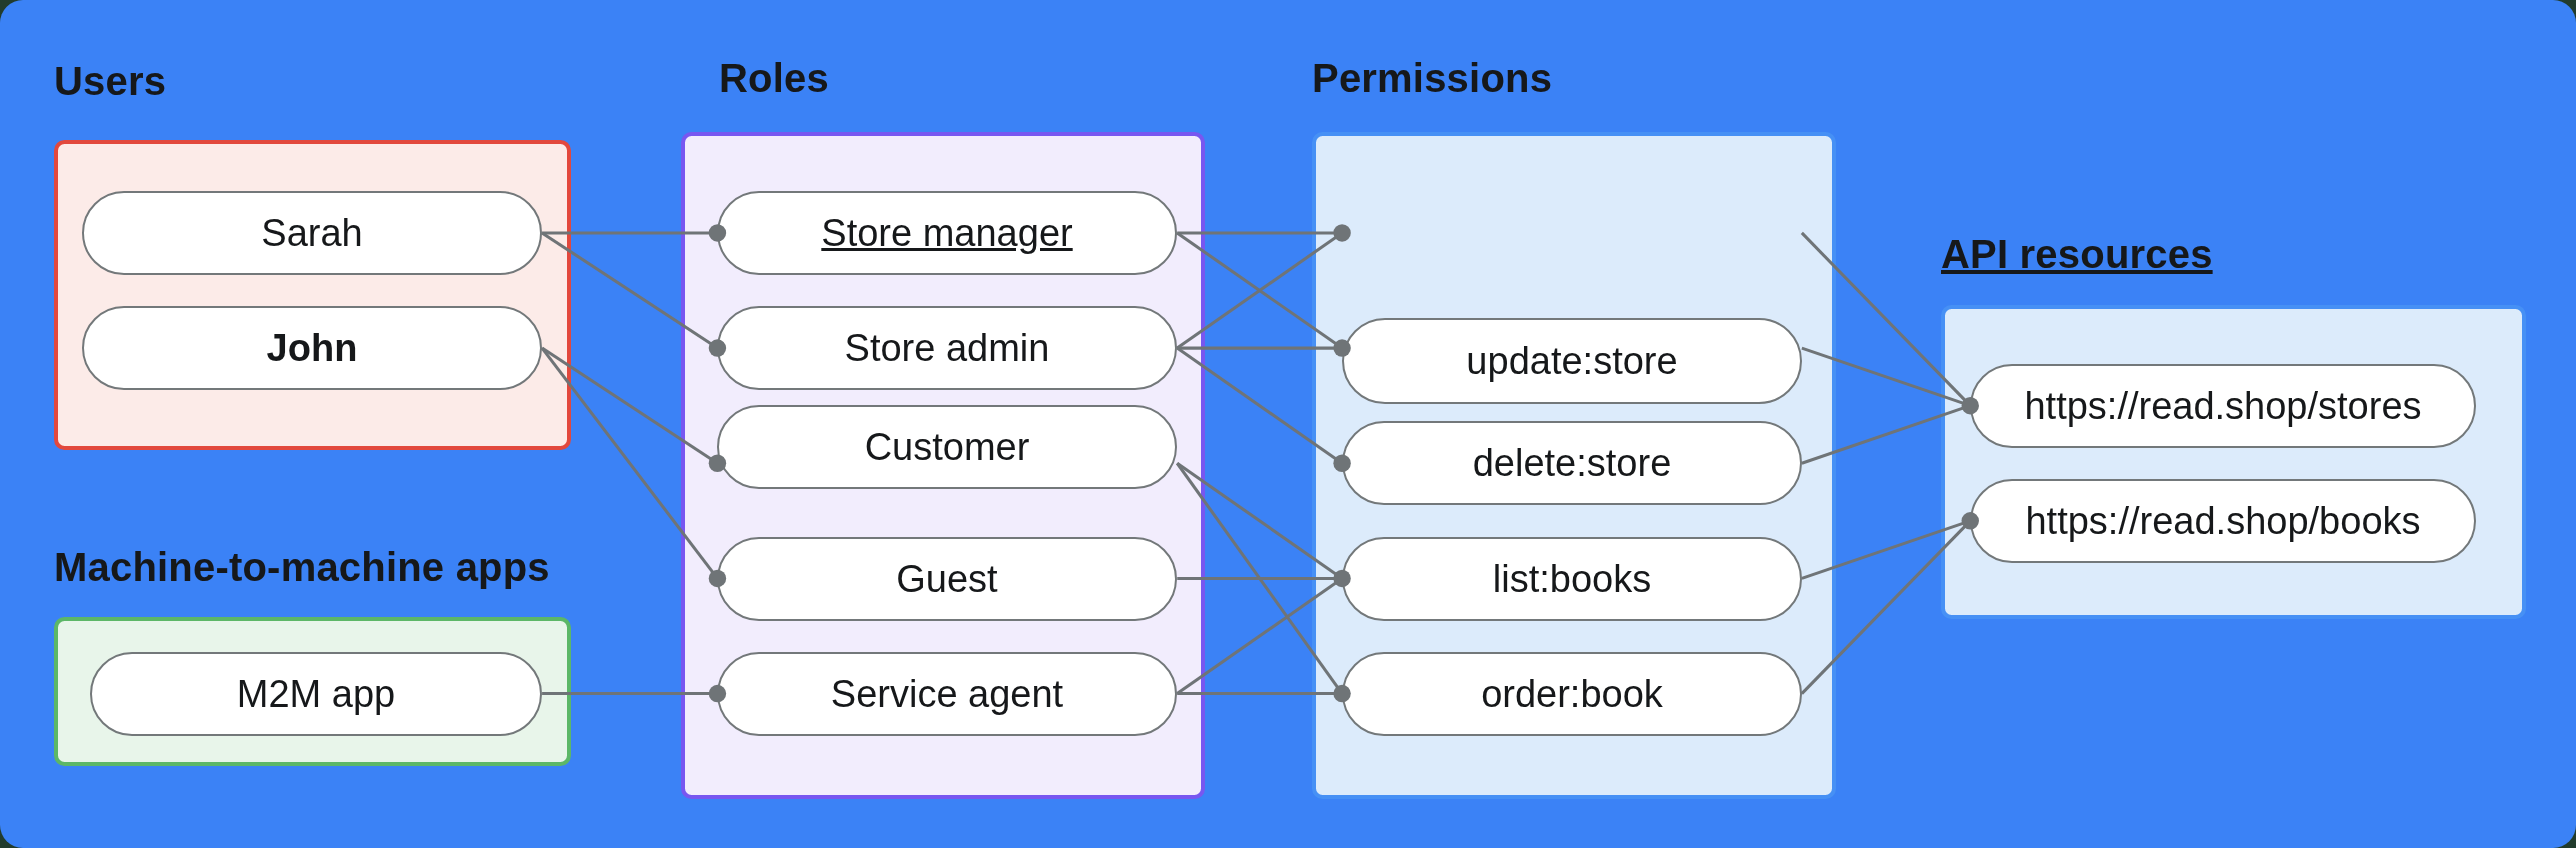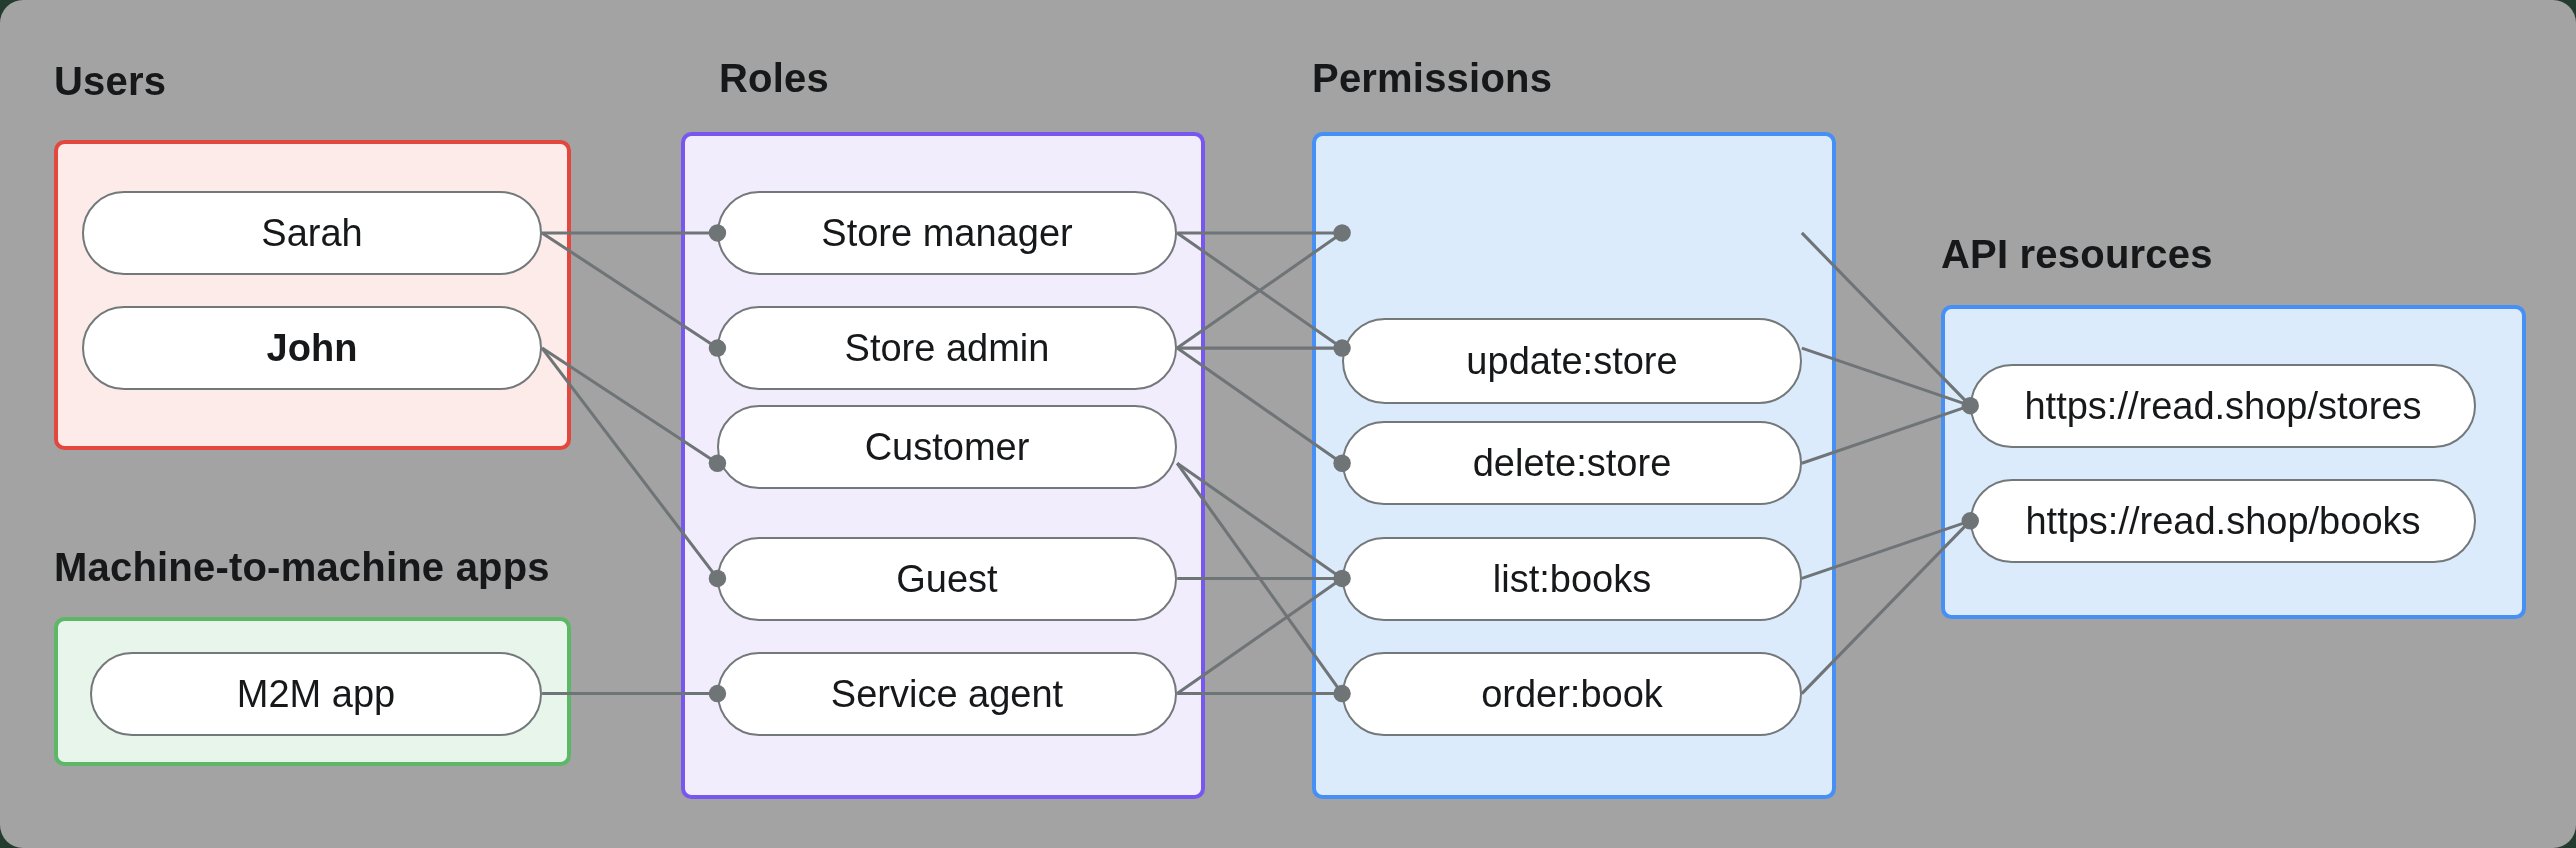--- a/index.html
+++ b/index.html
@@ -27,21 +27,21 @@
     box-sizing:border-box;
   }
   #label-users{left:54px;top:59px;}
   #box-users{left:54px;top:140px;width:517px;height:310px;}
   #label-m2m{left:54px;top:545px;}
   #box-m2m{left:54px;top:617px;width:517px;height:149px;}
   #label-roles{left:683px;top:56px;margin-left:36px;}
   #box-roles{left:681px;top:132px;width:524px;height:667px;}
   #label-permissions{left:1312px;top:56px;}
   #box-permissions{left:1312px;top:132px;width:524px;height:667px;}
-  #label-api{left:1941px;top:232px;}
+  #label-api{left:1941px;top:232px;text-decoration:underline;}
   #box-api{left:1941px;top:305px;width:585px;height:314px;}
   .pill{
     position:absolute;
     box-sizing:border-box;
     background:#ffffff;
     border:2.6px solid #73787a;
     border-radius:52px;
     display:flex;
     align-items:center;
     justify-content:center;
@@ -55,21 +55,21 @@
     position:absolute;
     left:0;top:0;
     width:2576px;height:848px;
     z-index:3;
     pointer-events:none;
   }
 </style>
 </head>
 <body style="background: rgb(34, 60, 45);">
 
-<div class="frame" style="background: #a3a3a3;">
+<div class="frame" style="background: #3b82f6;">
 
   <h2 class="group-label" id="label-users">Users</h2>
   <div class="group-box" id="box-users" style="border-color: rgb(226, 72, 61); background: rgb(252, 235, 232);"></div>
 
   <h2 class="group-label" id="label-m2m">Machine-to-machine apps</h2>
   <div class="group-box" id="box-m2m" style="border-color: rgb(92, 183, 103); background: rgb(232, 245, 234);"></div>
 
   <h2 class="group-label" id="label-roles">Roles</h2>
   <div class="group-box" id="box-roles" style="border-color: rgb(120, 87, 240); background: rgb(242, 237, 253);"></div>
 
@@ -110,21 +110,21 @@
       <circle cx="1538" cy="531" r="10" fill="#6f7477"></circle>
       <circle cx="1538" cy="663" r="10" fill="#6f7477"></circle>
       <circle cx="1538" cy="795" r="10" fill="#6f7477"></circle>
       <circle cx="2258" cy="465" r="10" fill="#6f7477"></circle>
       <circle cx="2258" cy="597" r="10" fill="#6f7477"></circle>
     </svg>
 
 <div class="pill" style="left: 82px; top: 191px; width: 460px; height: 84px; border-color: rgb(115, 120, 122); color: rgb(22, 24, 26); text-align: center;">Sarah</div>
     <div class="pill" style="left: 82px; top: 306px; width: 460px; height: 84px; border-color: rgb(115, 120, 122); color: rgb(22, 24, 26); font-weight: bold;">John</div>
     <div class="pill" style="left: 90px; top: 652px; width: 452px; height: 84px; border-color: rgb(115, 120, 122); color: rgb(22, 24, 26);">M2M app</div>
-    <div class="pill" style="left: 717px; top: 191px; width: 460px; height: 84px; border-color: rgb(115, 120, 122); color: rgb(22, 24, 26);">Store manager</div>
+    <div class="pill" style="left: 717px; top: 191px; width: 460px; height: 84px; border-color: rgb(115, 120, 122); color: rgb(22, 24, 26); text-decoration: underline;">Store manager</div>
     <div class="pill" style="left: 717px; top: 306px; width: 460px; height: 84px; border-color: rgb(115, 120, 122); color: rgb(22, 24, 26);">Store admin</div>
     <div class="pill" style="left: 717px; top: 405px; width: 460px; height: 84px; border-color: rgb(115, 120, 122); color: rgb(22, 24, 26);">Customer</div>
     <div class="pill" style="left: 717px; top: 537px; width: 460px; height: 84px; border-color: rgb(115, 120, 122); color: rgb(22, 24, 26);">Guest</div>
     <div class="pill" style="left: 717px; top: 652px; width: 460px; height: 84px; border-color: rgb(115, 120, 122); color: rgb(22, 24, 26);">Service agent</div>
     <div class="pill" style="left: 1342px; top: 318px; width: 460px; height: 86px; border-color: rgb(115, 120, 122); color: rgb(22, 24, 26);">update:store</div>
     <div class="pill" style="left: 1342px; top: 421px; width: 460px; height: 84px; border-color: rgb(115, 120, 122); color: rgb(22, 24, 26);">delete:store</div>
     <div class="pill" style="left: 1342px; top: 537px; width: 460px; height: 84px; border-color: rgb(115, 120, 122); color: rgb(22, 24, 26);">list:books</div>
     <div class="pill" style="left: 1342px; top: 652px; width: 460px; height: 84px; border-color: rgb(115, 120, 122); color: rgb(22, 24, 26);">order:book</div>
     <div class="pill" style="left: 1970px; top: 364px; width: 506px; height: 84px; border-color: rgb(115, 120, 122); color: rgb(22, 24, 26);">https://read.shop/stores</div>
     <div class="pill" style="left: 1970px; top: 479px; width: 506px; height: 84px; border-color: rgb(115, 120, 122); color: rgb(22, 24, 26);">https://read.shop/books</div>

